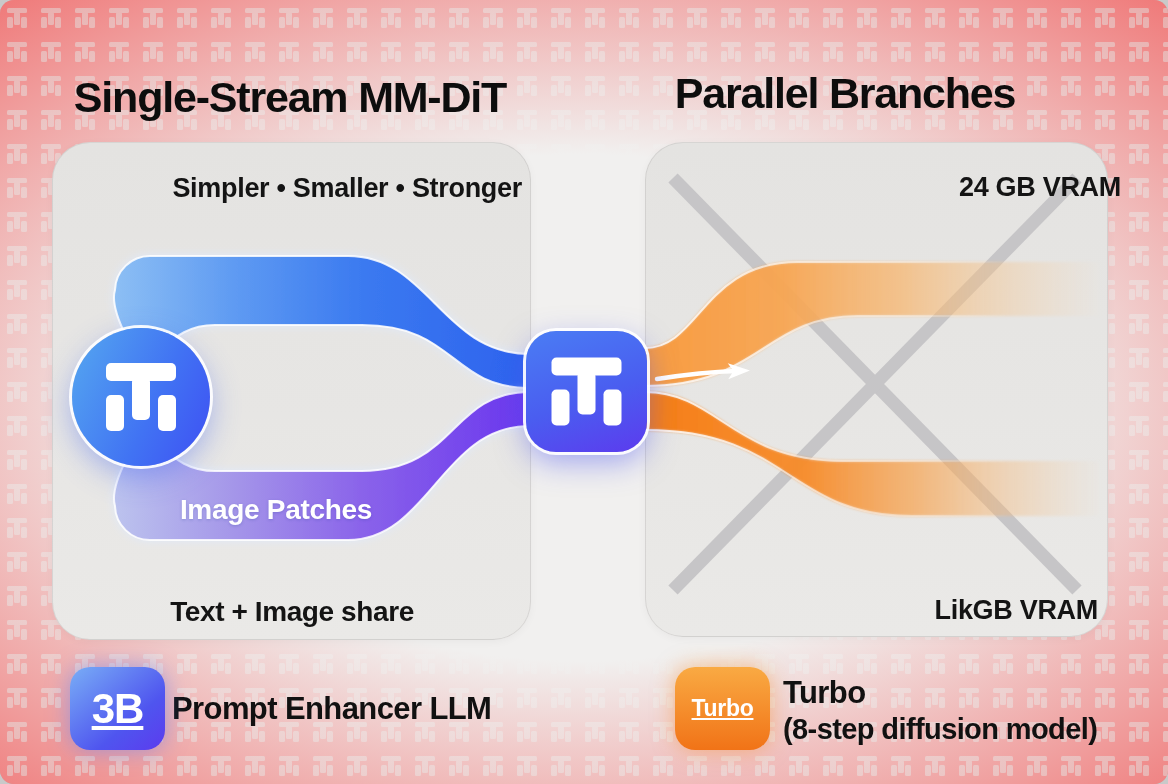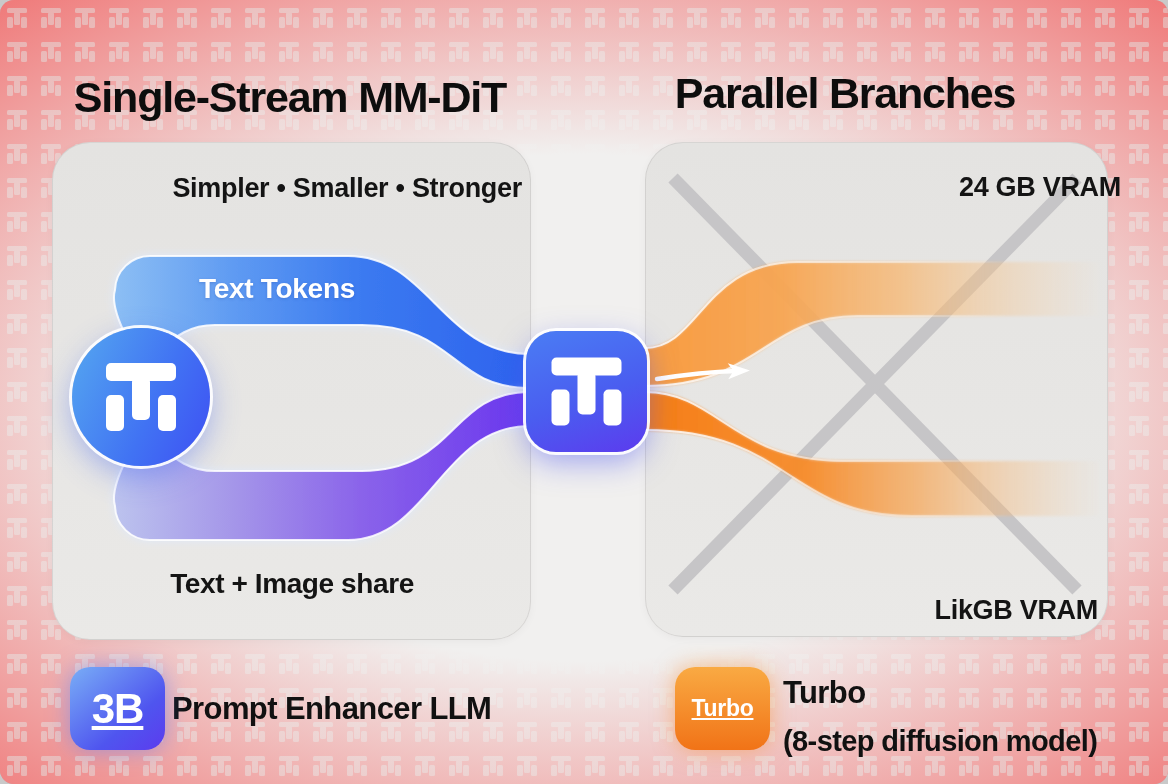--- a/index.html
+++ b/index.html
@@ -27,21 +27,21 @@
     border:1px solid rgba(165,163,160,0.28);
     border-radius:38px;z-index:1;
     box-shadow:0 2px 8px rgba(0,0,0,0.04);
   }
   .panel-caption{
     font-size:27px;font-weight:bold;letter-spacing:-0.3px;
     text-align:right;line-height:32px;z-index:4;color:#141414;
   }
   .footnote{
     font-size:28px;font-weight:bold;letter-spacing:-0.4px;
-    text-align:center;line-height:35px;z-index:4;color:#141414;
+    text-align:center;line-height:35px;z-index:4;color:#141414;margin-top:28px;
   }
   
   .pipe-label{
     font-size:28px;font-weight:bold;letter-spacing:-0.3px;color:#ffffff;
     text-align:center;line-height:34px;z-index:4;
     text-shadow:0 1px 3px rgba(30,60,150,0.25);
   }
   
   #flow-svg{position:absolute;left:0;top:0;z-index:3;}
   
@@ -71,21 +71,21 @@
     left:675px;top:667px;font-size:23px;letter-spacing:-0.3px;
     background:linear-gradient(180deg,#f9aa43 0%,#f17317 100%);
     box-shadow:0 0 22px rgba(246,140,40,0.5);
   }
   .legend-label{
     font-size:31px;font-weight:bold;letter-spacing:-0.6px;
     line-height:36px;z-index:4;color:#111;
   }
   .legend-sublabel{
     font-size:29px;font-weight:bold;letter-spacing:-0.6px;
-    line-height:34px;z-index:4;color:#111;margin-top:12px;
+    line-height:34px;z-index:4;color:#111;
   }
 </style>
 </head>
 <body>
 
 <div id="stage">
 
   <svg id="bg-pattern" width="1168" height="784" aria-hidden="true">
     <defs>
       <pattern id="tile" width="34" height="34" patternUnits="userSpaceOnUse">
@@ -164,21 +164,21 @@
     <path d="M645,392 C718,392 733,461 843,461 H1010 M645,430 C790,430 788,516 912,516 H1010" fill="none" stroke="url(#edgeFade)" stroke-width="2"></path>
 
     <path filter="url(#pipeGlow)" d="M150,256 H348 C428,256 442,352 527,354 L527,388 C450,386 455,325 362,325 H215 C190,325 175,336 162,350 L126,336 C116,316 112,300 115,290 A35,35 0 0 1 150,256 Z" fill="url(#blueGrad)" stroke="rgba(255,255,255,0.85)" stroke-width="2"></path>
 
     <path filter="url(#pipeGlow)" d="M527,392 C450,394 455,471 362,471 H215 C190,471 175,460 162,446 L126,460 C116,480 112,496 115,506 A35,35 0 0 0 150,540 H348 C428,540 442,428 527,426 Z" fill="url(#purpleGrad)" stroke="rgba(255,255,255,0.85)" stroke-width="2"></path>
 
     <path d="M657,379 Q702,372 736,371" fill="none" stroke="#ffffff" stroke-width="4.5" stroke-linecap="round" marker-end="url(#arrowH)"></path>
   </svg>
 
   <div class="abs panel-caption" style="left:62px;top:172px;width:460px;">Simpler • Smaller • Stronger</div>
-  <div class="abs pipe-label" style="left:172px;top:272px;width:210px;">Text Tokens</div>
+  <div class="abs pipe-label" style="left:156px;top:493px;width:240px;">Image Patches</div>
   <div class="abs footnote" style="left:62px;top:566px;width:460px;">
     <div>Text + Image share</div>
   </div>
 
   <div class="abs panel-caption" style="left:678px;top:171px;width:443px;">24 GB VRAM</div>
   <div class="abs panel-caption" style="left:655px;top:594px;width:443px;">LikGB VRAM</div>
 
   <div class="abs logo-icon" id="circle-icon">
     <svg width="138" height="138" viewBox="-69 -69 138 138" aria-hidden="true">
       <g fill="#ffffff">

